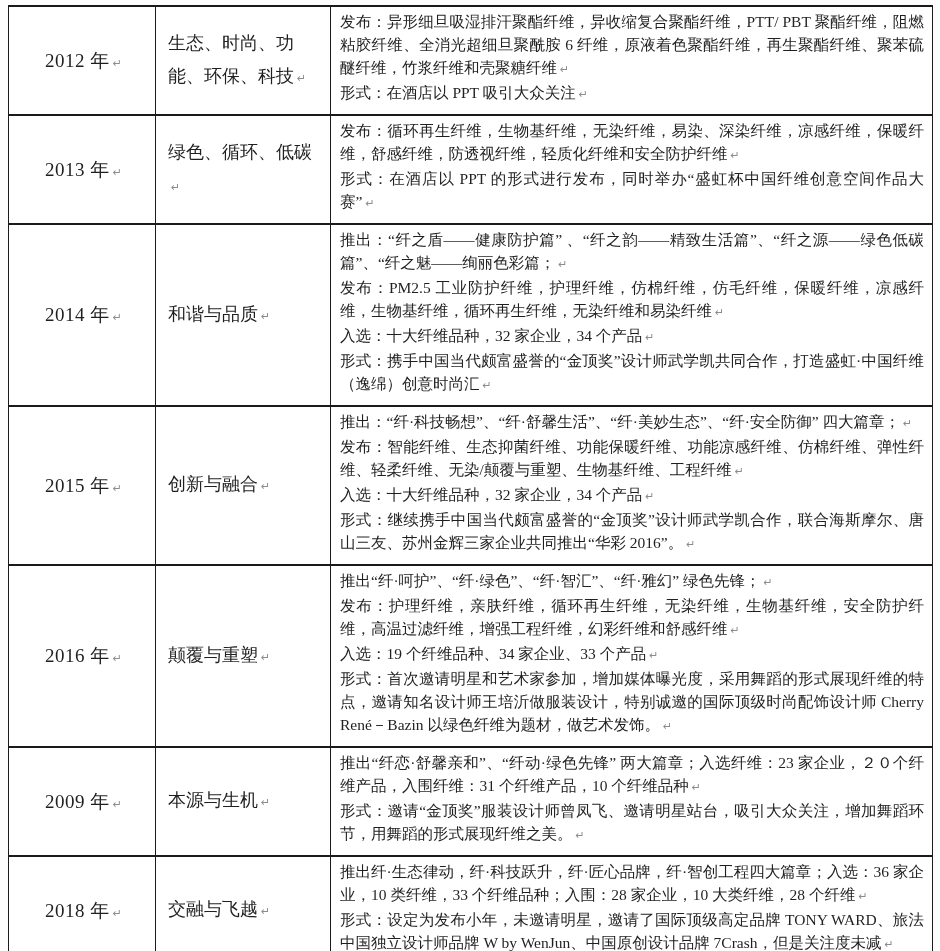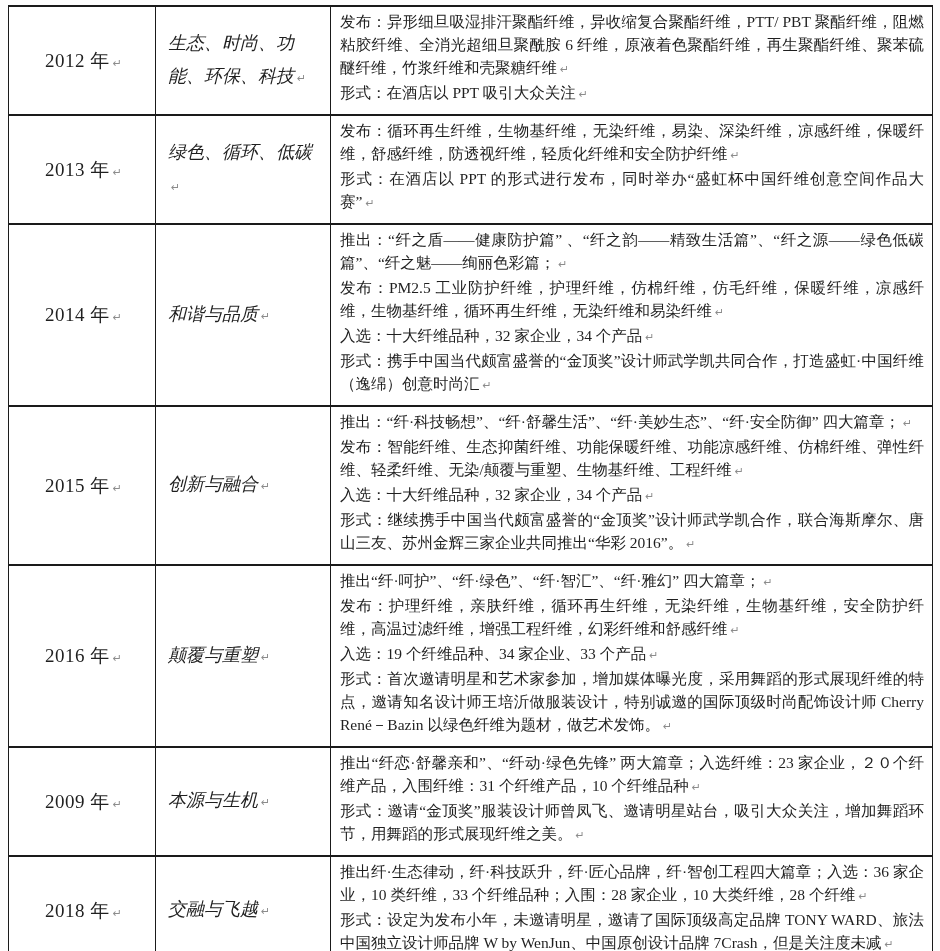--- a/index.html
+++ b/index.html
@@ -38,21 +38,20 @@
     font-size:19px;
     padding:0 4px 0 36px;
     letter-spacing:0.5px;
     white-space:nowrap;
   }
   td.theme{
     vertical-align:middle;
     font-size:18px;
     line-height:33px;
     padding:0 6px 0 12px;
-    font-style:italic;
   }
   td.details{
     vertical-align:top;
     font-size:15.5px;
     line-height:23px;
     padding:3px 8px 8px 9px;
     text-align:justify;
   }
   .para{margin:0;}
   .pilcrow{
@@ -127,21 +126,21 @@
           </td>
         </tr>
         <tr style="height: 170px;">
           <td class="year">
             <div class="para"><span>2016 年</span><span class="pilcrow">↵</span></div>
           </td>
           <td class="theme">
             <div class="para"><span>颠覆与重塑</span><span class="pilcrow">↵</span></div>
           </td>
           <td class="details">
-            <div class="para"><span>推出“纤·呵护”、“纤·绿色”、“纤·智汇”、“纤·雅幻” 四大篇章；</span><span class="pilcrow">↵</span></div>
+            <div class="para"><span>推出“纤·呵护”、“纤·绿色”、“纤·智汇”、“纤·雅幻” 绿色先锋；</span><span class="pilcrow">↵</span></div>
             <div class="para"><span>发布：护理纤维，亲肤纤维，循环再生纤维，无染纤维，生物基纤维，安全防护纤维，高温过滤纤维，增强工程纤维，幻彩纤维和舒感纤维</span><span class="pilcrow">↵</span></div>
             <div class="para"><span>入选：19 个纤维品种、34 家企业、33 个产品</span><span class="pilcrow">↵</span></div>
             <div class="para"><span>形式：首次邀请明星和艺术家参加，增加媒体曝光度，采用舞蹈的形式展现纤维的特点，邀请知名设计师王培沂做服装设计，特别诚邀的国际顶级时尚配饰设计师 Cherry René－Bazin 以绿色纤维为题材，做艺术发饰。</span><span class="pilcrow">↵</span></div>
           </td>
         </tr>
         <tr style="height: 101px;">
           <td class="year">
             <div class="para"><span>2009 年</span><span class="pilcrow">↵</span></div>
           </td>
           <td class="theme">

